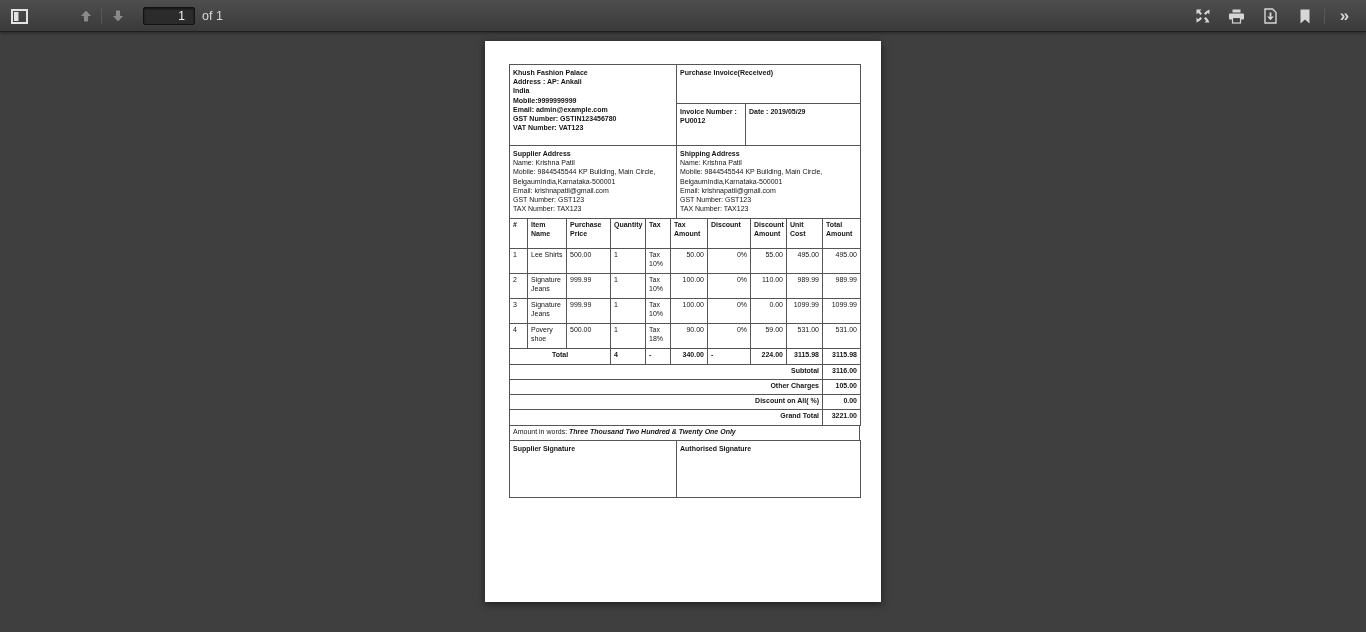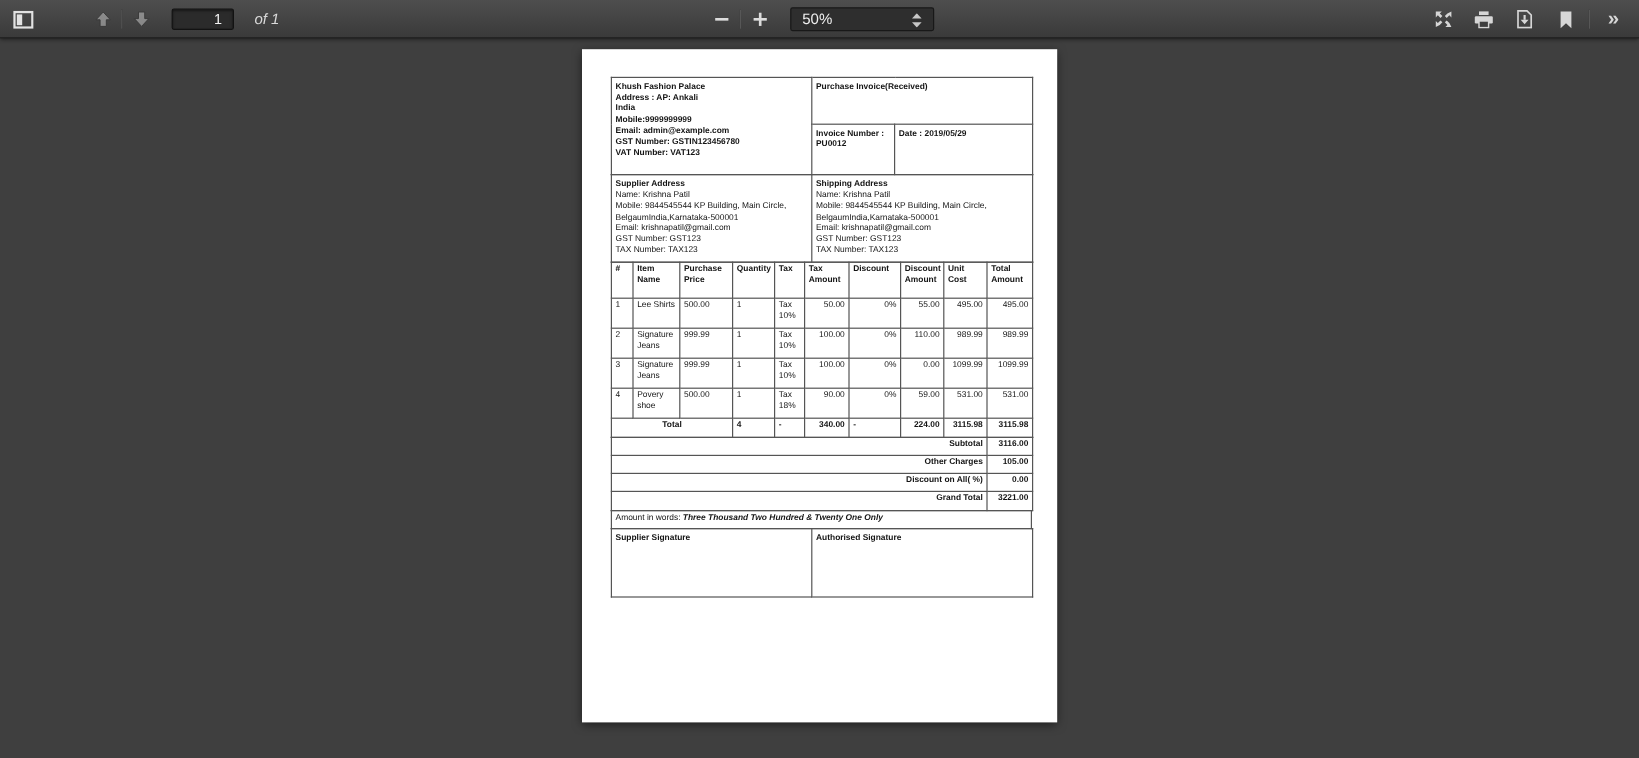--- a/index.html
+++ b/index.html
@@ -30,21 +30,21 @@
   .tb-btn.disabled svg { opacity:.5; }
   .sep { width:1px; height:16px; background:#272727; border-right:1px solid #575757; margin:0 2px; }
 
   .page-input {
     width:52px; height:18px; margin-left:12px;
     background:#2b2b2b; border:1px solid #121212; border-radius:2px;
     box-shadow:inset 0 1px 2px rgba(0,0,0,.55);
     color:#f2f2f2; font-size:12px; text-align:right; padding:0 9px 0 3px;
     font-family:"Liberation Sans", sans-serif;
   }
-  .of-label { color:#d9d9d9; font-size:12.5px; margin-left:17px;font-style:italic; }
+  .of-label { color:#d9d9d9; font-size:12.5px; margin-left:7px; }
 
   .zoom-select {
     position:relative; margin-left:12px; width:120px; height:20px;
     background:#2e2e2e; border:1px solid #181818; border-radius:2px;
     display:flex; align-items:center; cursor:pointer;
     color:#efefef; font-size:12.5px; padding-left:9px;
   }
   .zoom-spinner { position:absolute; right:9px; top:4px; }
 
   
@@ -94,47 +94,20 @@
       <span>
         <svg width="16" height="16" viewBox="0 0 16 16">
           <path d="M8 14 L2 7.5 H5.4 V2 H10.6 V7.5 H14 Z" fill="#cfcfcf" stroke="#2c2c2c" stroke-width="0.8"></path>
         </svg>
       </span>
     </button>
     <input class="page-input" value="1" style="">
     <span class="of-label">of 1</span>
   </div>
 
-  <div class="tb-center">
-    <button class="tb-btn">
-      <span>
-        <svg width="14" height="14" viewBox="0 0 14 14">
-            <rect x="1.5" y="6" width="11" height="2.2" fill="#dcdcdc"></rect>
-          </svg>
-      </span>
-    </button>
-    <div class="sep"></div>
-    <button class="tb-btn">
-      <span>
-        <svg width="14" height="14" viewBox="0 0 14 14">
-          <rect x="1.5" y="6" width="11" height="2.2" fill="#dcdcdc"></rect>
-          <rect x="5.9" y="1.6" width="2.2" height="11" fill="#dcdcdc"></rect>
-        </svg>
-      </span>
-    </button>
-    <div class="zoom-select">
-      <span>50%</span>
-      <span class="zoom-spinner">
-        <svg width="9" height="12" viewBox="0 0 9 12">
-          <path d="M4.5 0 L8.5 4.5 H0.5 Z" fill="#c7c7c7"></path>
-          <path d="M4.5 12 L0.5 7.5 H8.5 Z" fill="#c7c7c7"></path>
-        </svg>
-      </span>
-    </div>
-  </div>
 
   <div class="tb-right">
     <button class="tb-btn">
       <span>
         <svg width="16" height="16" viewBox="0 0 16 16" fill="#d6d6d6">
           <path d="M1.5 1.5 H6.5 L4.8 3.2 L7 5.4 L5.4 7 L3.2 4.8 L1.5 6.5 Z"></path>
           <path d="M14.5 1.5 V6.5 L12.8 4.8 L10.6 7 L9 5.4 L11.2 3.2 Z"></path>
           <path d="M1.5 14.5 V9.5 L3.2 11.2 L5.4 9 L7 10.6 L4.8 12.8 Z"></path>
           <path d="M14.5 14.5 H9.5 L11.2 12.8 L9 10.6 L10.6 9 L12.8 11.2 Z"></path>
         </svg>

